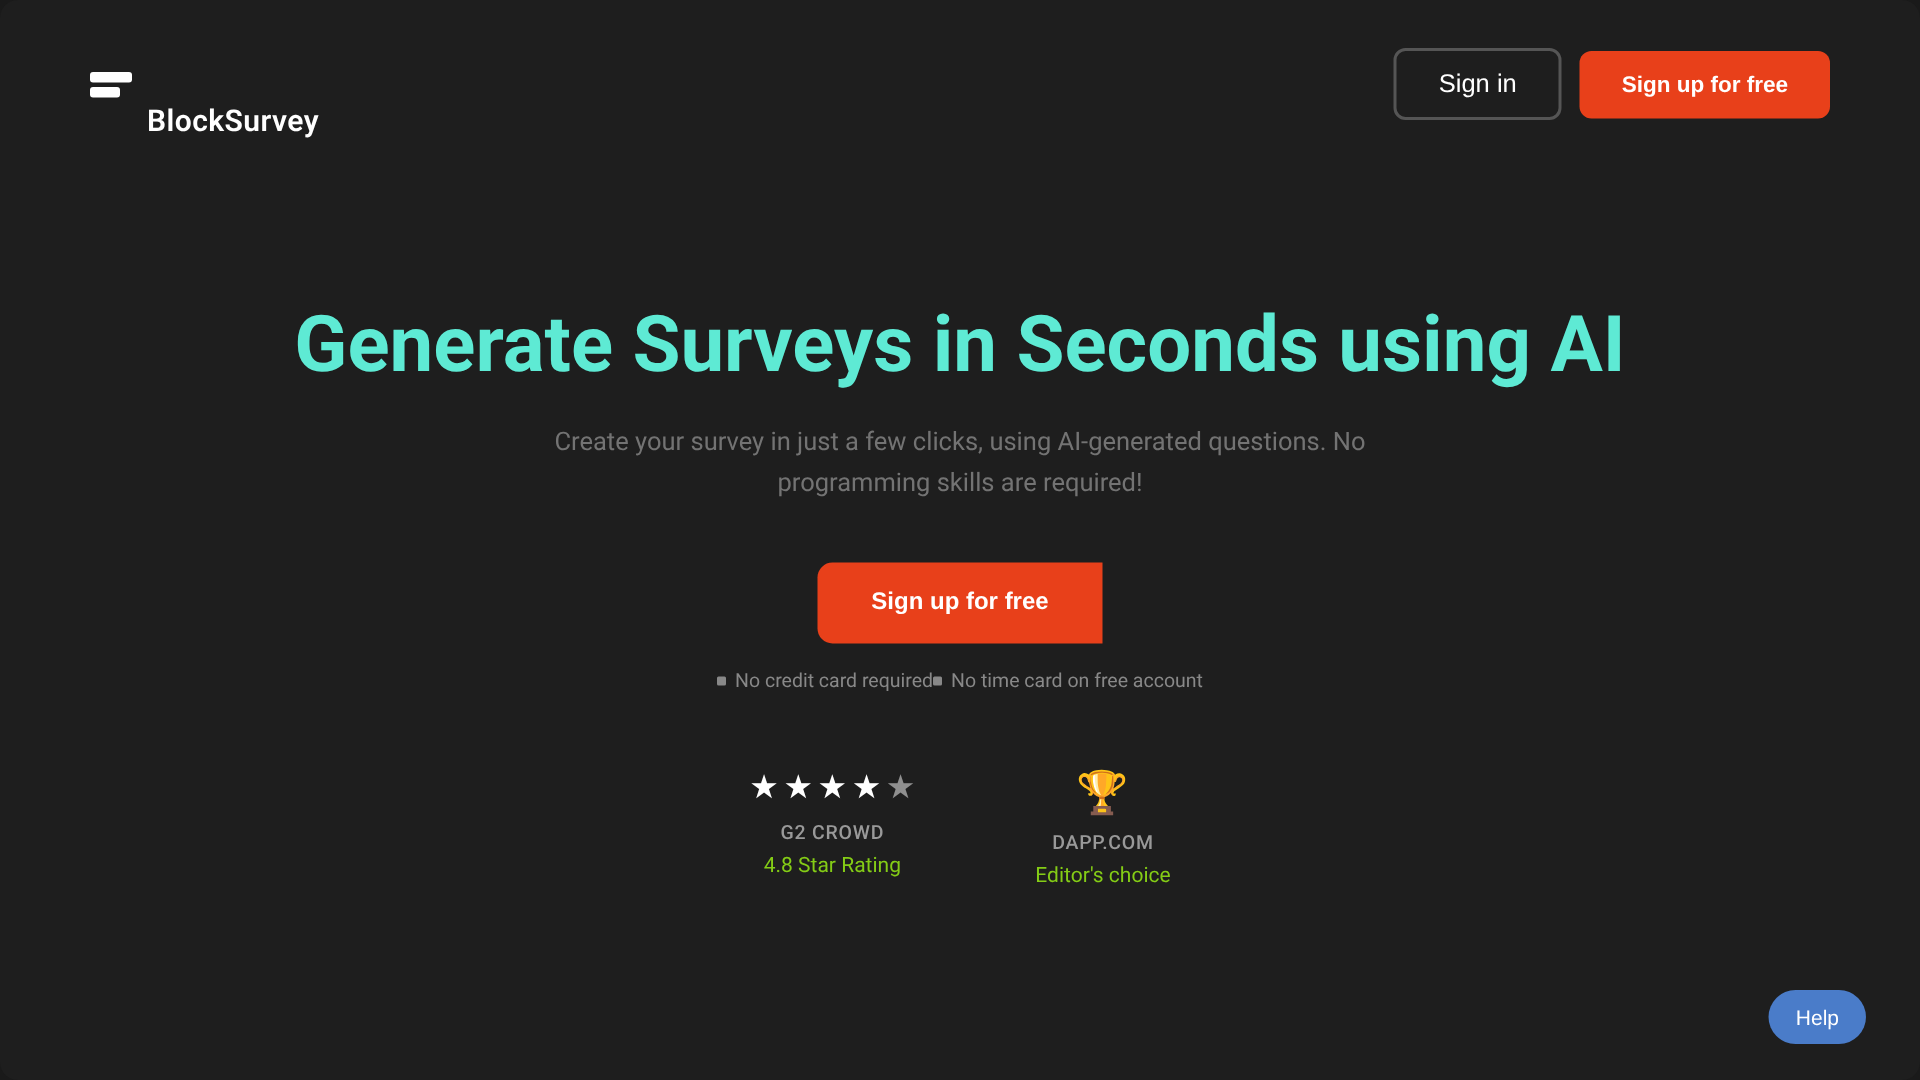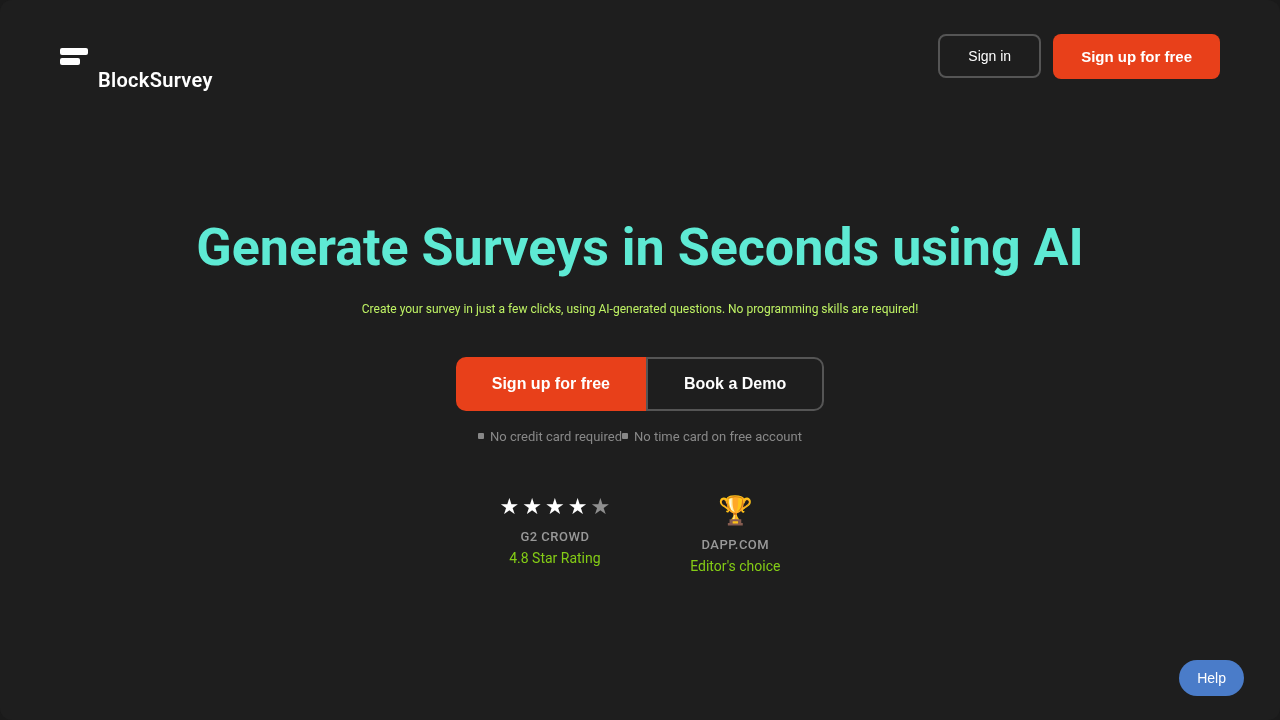--- a/index.html
+++ b/index.html
@@ -75,21 +75,21 @@
       gap: 12px;
       align-items: center;
     }
 
     .btn-signin {
       background: transparent;
       border: 2px solid #555;
       color: #ffffff;
       padding: 12px 28px;
       border-radius: 8px;
-      font-size: 14px;
+      font-size: 17px;
       font-weight: 500;
       cursor: pointer;
     }
 
     .btn-signup-header {
       background: #e8401a;
       border: none;
       color: #ffffff;
       padding: 14px 28px;
       border-radius: 8px;
@@ -112,22 +112,22 @@
     .hero-title {
       font-size: 52px;
       font-weight: 700;
       color: #5eead4;
       text-align: center;
       line-height: 1.15;
       margin-bottom: 22px;
     }
 
     .hero-subtitle {
-      font-size: 12px;
-      color: #bef264;
+      font-size: 17px;
+      color: #737373;
       text-align: center;
       line-height: 1.6;
       max-width: 620px;
       margin-bottom: 38px;
     }
 
     .cta-buttons {
       display: flex;
       gap: 0;
       align-items: center;
@@ -260,21 +260,20 @@
       <button class="btn-signup-header">Sign up for free</button>
     </div>
   </header>
 
   <main class="main-content">
     <h1 class="hero-title">Generate Surveys in Seconds using AI</h1>
     <p class="hero-subtitle">Create your survey in just a few clicks, using AI-generated questions. No programming skills are required!</p>
 
     <div class="cta-buttons">
       <button class="btn-signup-main">Sign up for free</button>
-      <button class="btn-book-demo">Book a Demo</button>
     </div>
 
     <div class="no-card-text">
       <span>
         <span class="dot"></span>
         <span>No credit card required</span>
       </span>
       <span>
         <span class="dot"></span>
         <span>No time card on free account</span>

